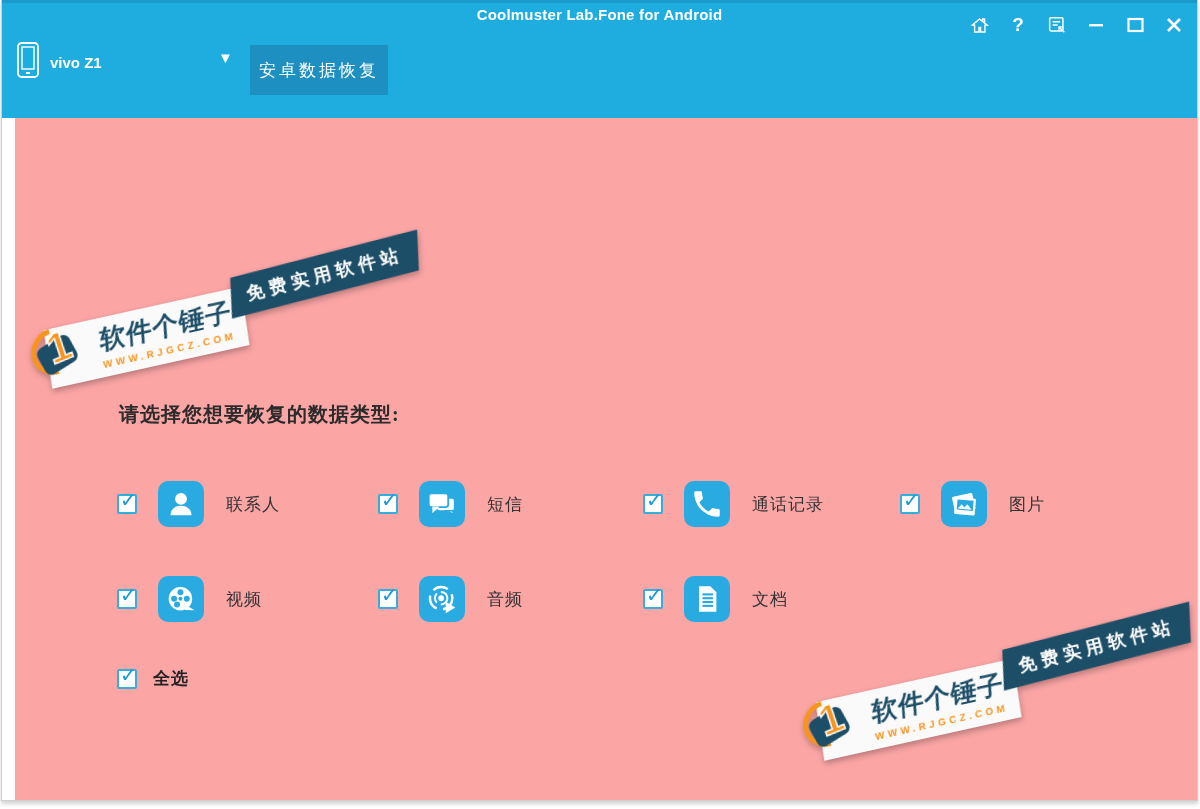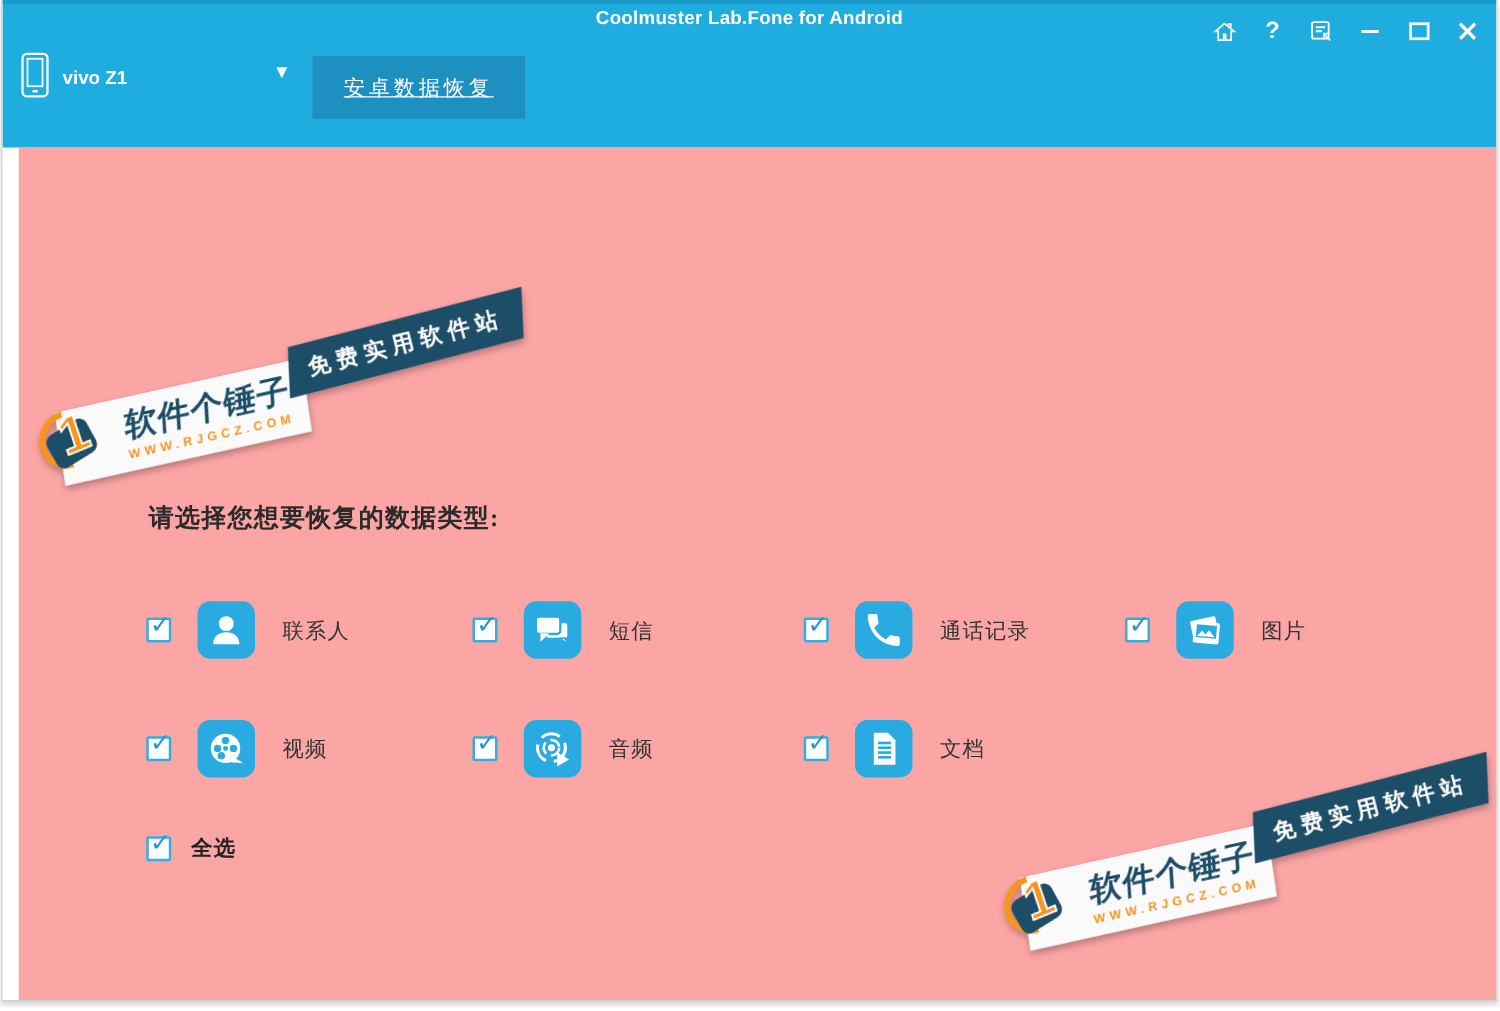--- a/index.html
+++ b/index.html
@@ -22,21 +22,21 @@
   .help-glyph { font-size:19px; font-weight:bold; color:#fff; }
 
   .device { position:absolute; left:14px; top:38px; display:flex; align-items:center; }
   .device-name { color:#fff; font-weight:bold; font-size:15px; margin-left:10px;text-align:right; }
   .device-caret { position:absolute; left:202px; top:8px; color:#fff; font-size:15px; }
 
   .tabs { position:absolute; left:248px; top:42px; height:50px; display:flex; }
   .tab { height:50px; display:flex; align-items:center; justify-content:center;
          color:#fff; font-size:17px; letter-spacing:3px;
          font-family:"Liberation Serif","DejaVu Serif",serif; }
-  .tab.active { width:170px; background:#1d8fc0;text-decoration:underline; }
+  .tab.active { width:138px; background:#1d8fc0; }
   .tab.inactive { width:150px; margin-left:16px; }
 
   
   .content { position:absolute; left:0; top:118px; width:100%; bottom:0; background:#fca5a5;margin-left:13px; }
   .prompt { position:absolute; left:104px; top:283px; font-size:20px; font-weight:bold;
             color:#2b2b2b; letter-spacing:1px;
             font-family:"Liberation Serif","DejaVu Serif",serif; }
 
   .dt-item { position:absolute; display:flex; align-items:center; height:46px; }
   .cb { position:relative; width:20px; height:20px; background:#fff;

